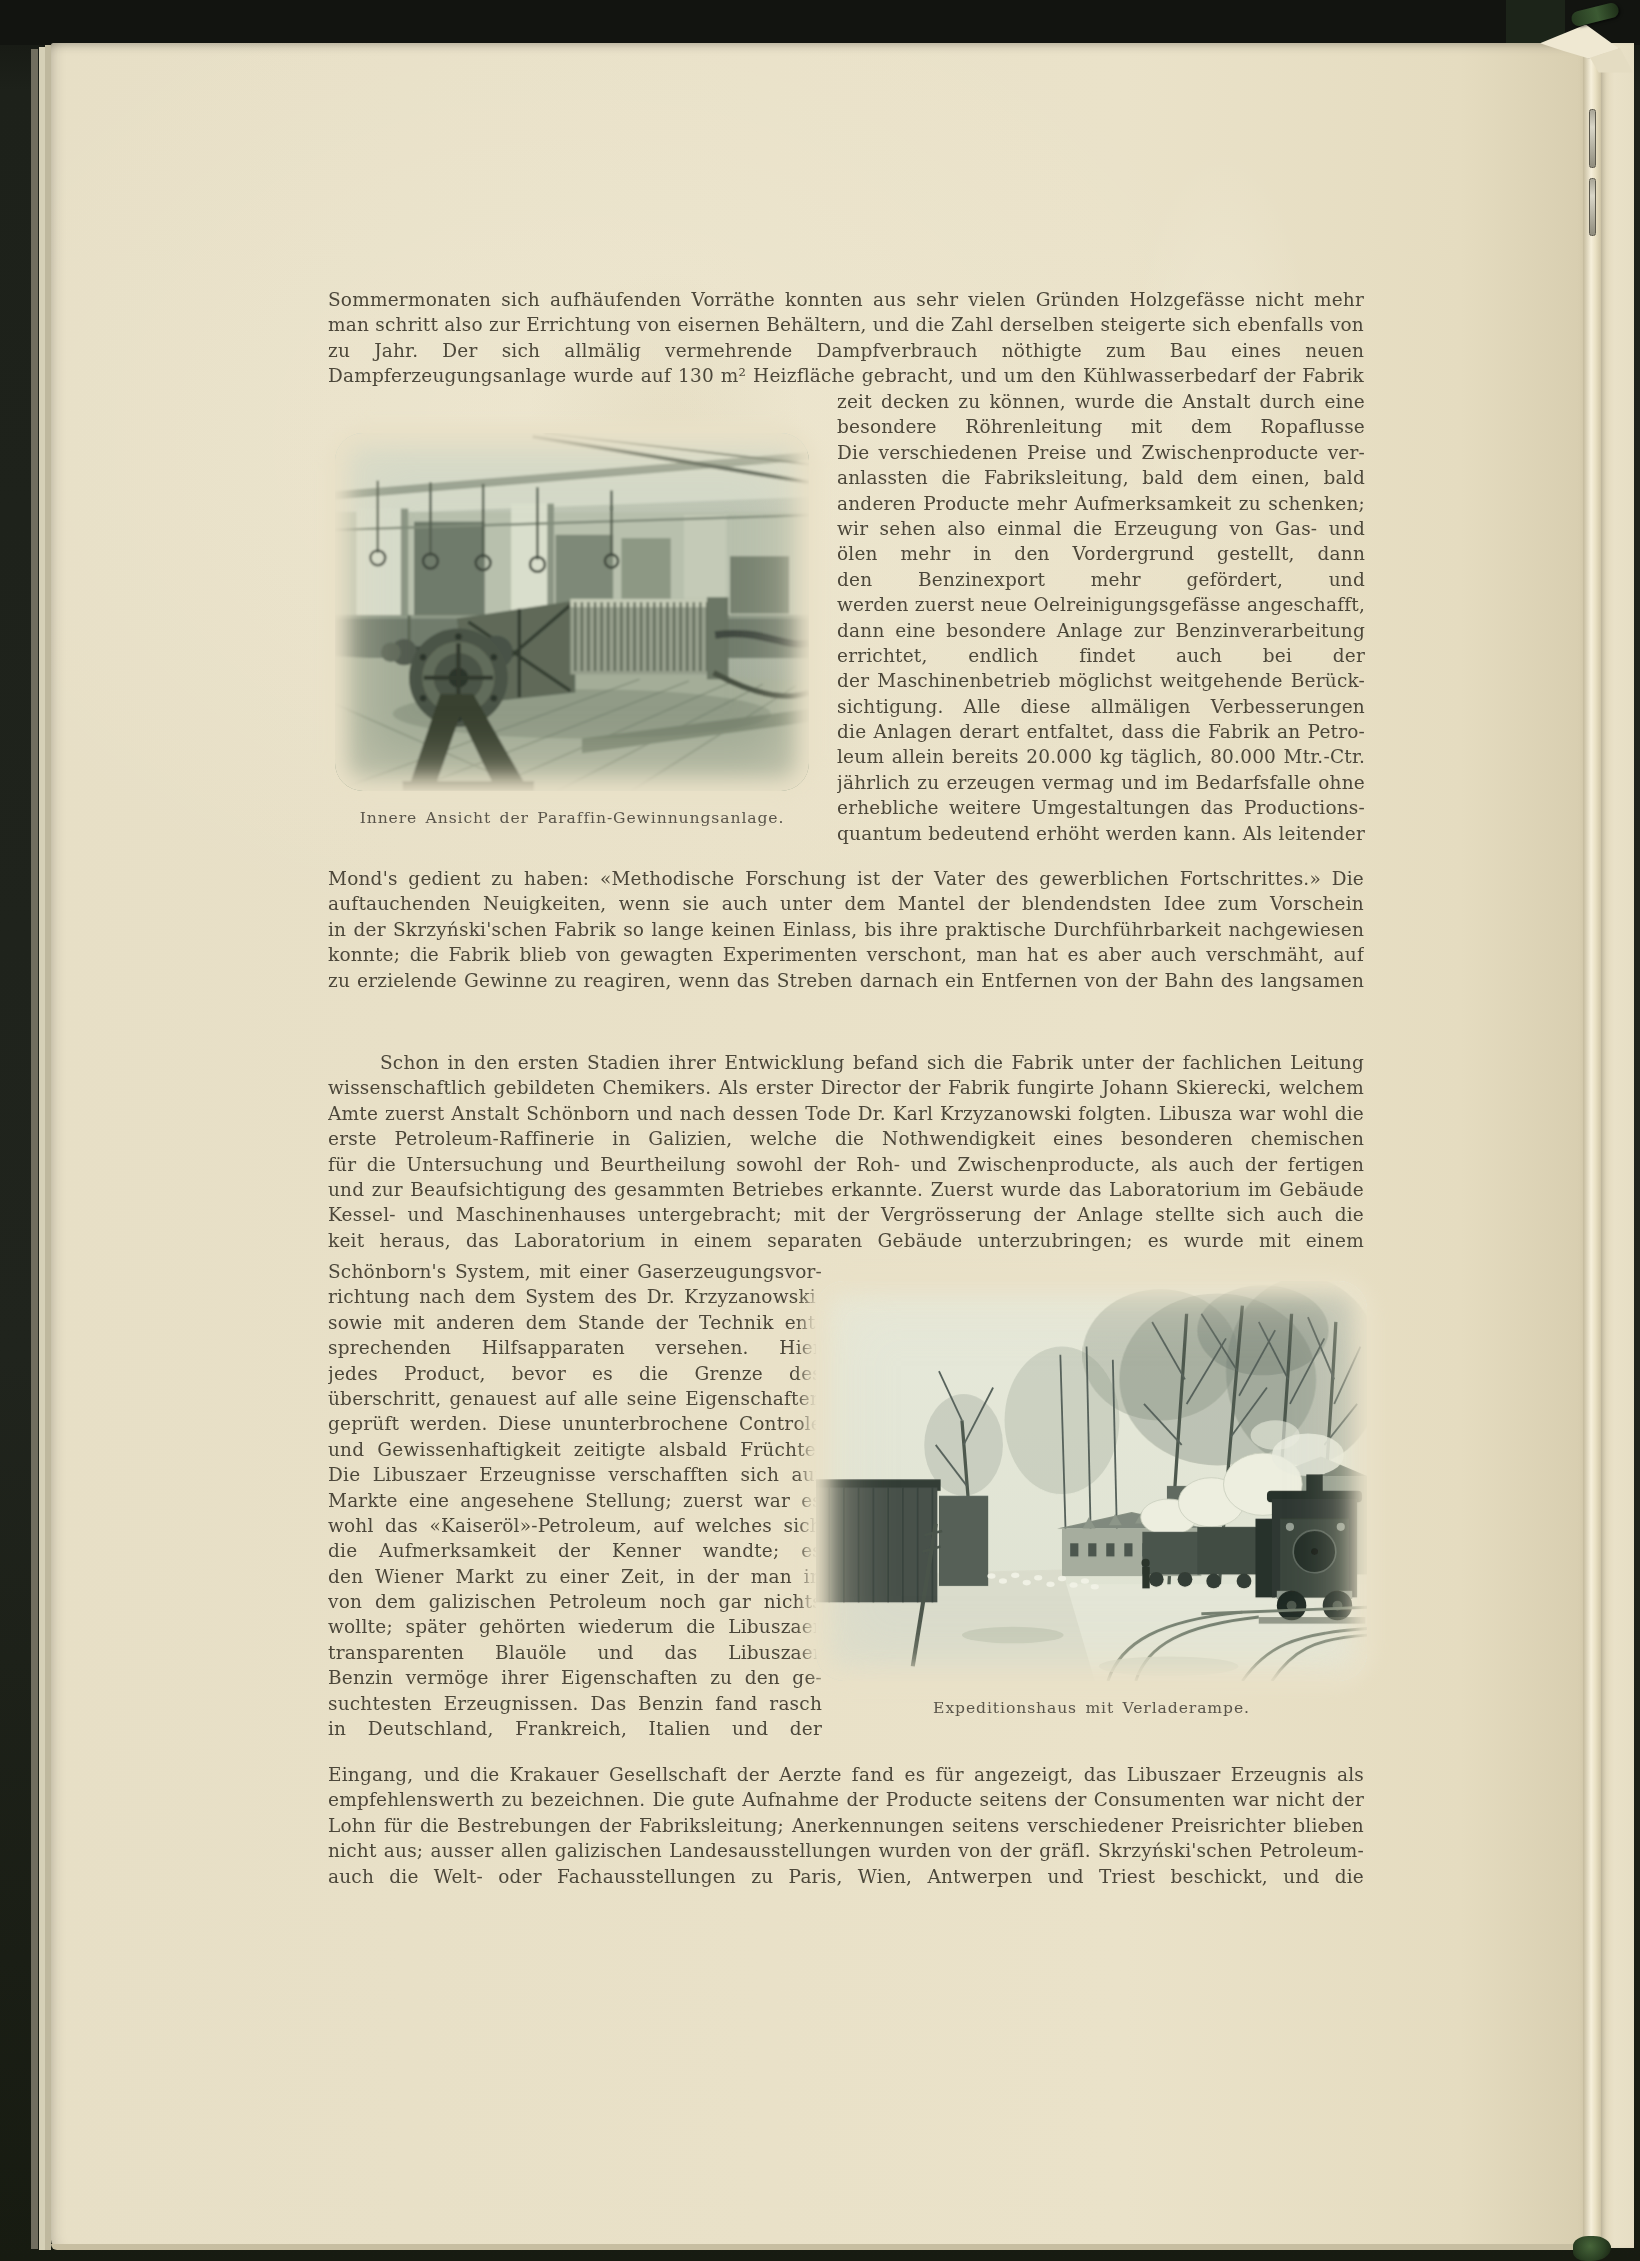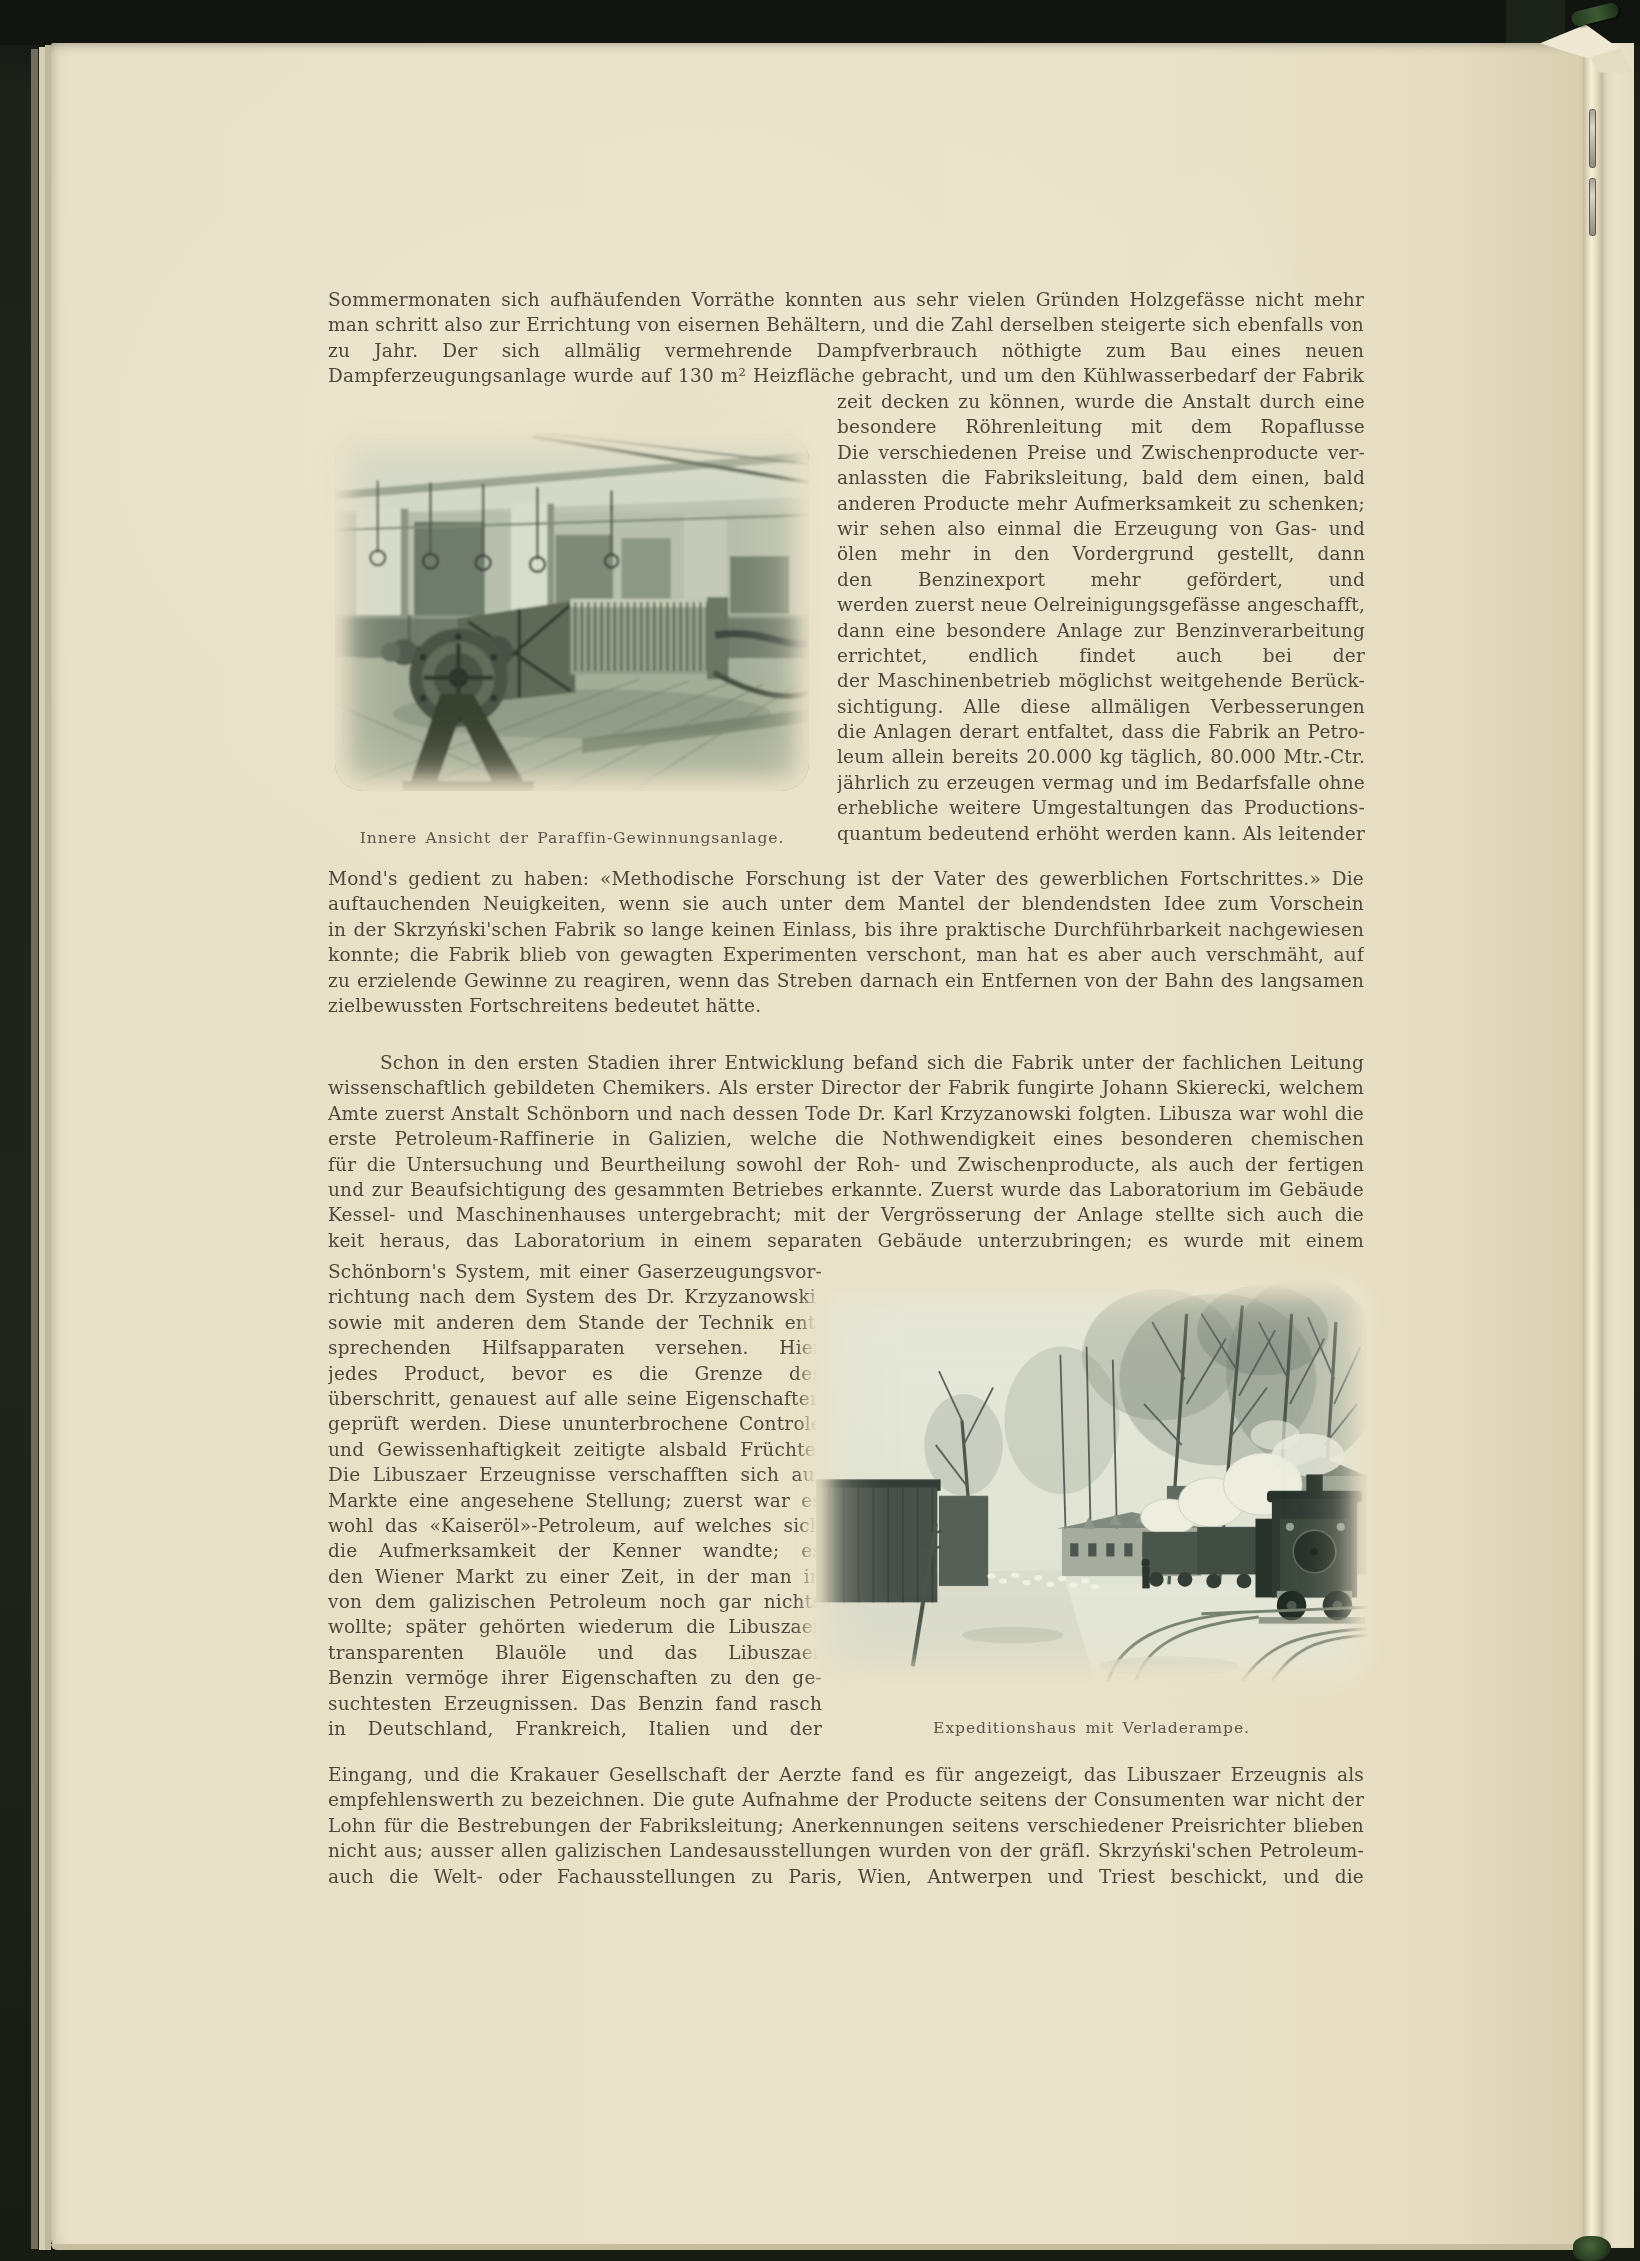--- a/index.html
+++ b/index.html
@@ -39,21 +39,21 @@
   .staple.s2 { top:178px; height:56px; }
   .cord { position:absolute; left:1571px; top:6.6px; width:48px; height:14.8px; background:linear-gradient(90deg,#25391f,#3c5a33 55%,#1e2e18); border-radius:7.4px; transform:rotate(-14deg); box-shadow:1.6px 1.6px 2.5px rgba(0,0,0,.5); }
   .flap1 { position:absolute; left:1540px; top:24.6px; width:79px; height:34px; background:#efe8d2; clip-path:polygon(0 55%, 58% 0, 100% 70%, 62% 100%, 30% 78%); box-shadow:0 1.6px 2.5px rgba(0,0,0,.3); }
   .flap2 { position:absolute; left:1590px; top:48px; width:43px; height:24.6px; background:#e4dcc2; clip-path:polygon(0 40%, 70% 0, 100% 100%, 20% 100%); }
   .moss { position:absolute; left:1573px; top:2236px; width:38px; height:25.4px; background:radial-gradient(circle at 45% 40%, #47653a 0%, #2c4224 55%, #151d0f 100%); border-radius:46% 54% 60% 40%; }
   
   .tb { position:absolute; font-size:18.5px; line-height:25.4px; color:#4c473a; letter-spacing:0.2px; }
   .jl { text-align:justify; text-align-last:justify; height:25.4px; overflow:hidden; }
   .end-left .jl:last-child { text-align-last:left; }
   .indent .jl:first-child { text-indent:52px; }
-  .cap { position:absolute; text-align:center; font-size:15.6px; letter-spacing:0.9px; word-spacing:2.5px; color:#59544a;margin-top:20px; }
+  .cap { position:absolute; text-align:center; font-size:15.6px; letter-spacing:0.9px; word-spacing:2.5px; color:#59544a; }
   .pnum { position:absolute; text-align:center; font-size:17px; letter-spacing:1.6px; word-spacing:9.8px; color:#4c473a; }
   
   .photo { position:absolute; border-radius:28px; overflow:hidden; }
   .photo svg { display:block; width:100%; height:100%; filter:blur(0.5px) saturate(.85); }
   .photo .vig { position:absolute; inset:0; border-radius:28px; pointer-events:none;
     box-shadow: inset 0 0 19.7px 11.5px #e9e1c8, inset 0 0 52px 23px rgba(233,225,200,.50); }
   .halo { position:absolute; border-radius:36px; pointer-events:none; box-shadow:0 0 13px 9.8px #e9e1c8; }
 </style>
 </head>
 <body>
@@ -227,21 +227,20 @@
       <div class="jl">erhebliche weitere Umgestaltungen das Productions-</div>
       <div class="jl">quantum bedeutend erhöht werden kann. Als leitender</div>
     </div>
 
   <div class="tb end-left" style="left:328px; top:866px; width:1036px;">
       <div class="jl">Mond's gedient zu haben: «Methodische Forschung ist der Vater des gewerblichen Fortschrittes.» Die plötzlich</div>
       <div class="jl">auftauchenden Neuigkeiten, wenn sie auch unter dem Mantel der blendendsten Idee zum Vorschein kamen, fanden</div>
       <div class="jl">in der Skrzyński'schen Fabrik so lange keinen Einlass, bis ihre praktische Durchführbarkeit nachgewiesen werden</div>
       <div class="jl">konnte; die Fabrik blieb von gewagten Experimenten verschont, man hat es aber auch verschmäht, auf momentan</div>
       <div class="jl">zu erzielende Gewinne zu reagiren, wenn das Streben darnach ein Entfernen von der Bahn des langsamen und</div>
-      <div class="jl">zielbewussten Fortschreitens bedeutet hätte.</div>
     </div>
   <div class="tb indent" style="left:328px; top:1050px; width:1036px;">
       <div class="jl">Schon in den ersten Stadien ihrer Entwicklung befand sich die Fabrik unter der fachlichen Leitung eines</div>
       <div class="jl">wissenschaftlich gebildeten Chemikers. Als erster Director der Fabrik fungirte Johann Skierecki, welchem im</div>
       <div class="jl">Amte zuerst Anstalt Schönborn und nach dessen Tode Dr. Karl Krzyzanowski folgten. Libusza war wohl die</div>
       <div class="jl">erste Petroleum-Raffinerie in Galizien, welche die Nothwendigkeit eines besonderen chemischen Laboratoriums</div>
       <div class="jl">für die Untersuchung und Beurtheilung sowohl der Roh- und Zwischenproducte, als auch der fertigen Erzeugnisse</div>
       <div class="jl">und zur Beaufsichtigung des gesammten Betriebes erkannte. Zuerst wurde das Laboratorium im Gebäude des</div>
       <div class="jl">Kessel- und Maschinenhauses untergebracht; mit der Vergrösserung der Anlage stellte sich auch die Nothwendig-</div>
       <div class="jl">keit heraus, das Laboratorium in einem separaten Gebäude unterzubringen; es wurde mit einem Colorimeter nach</div>

